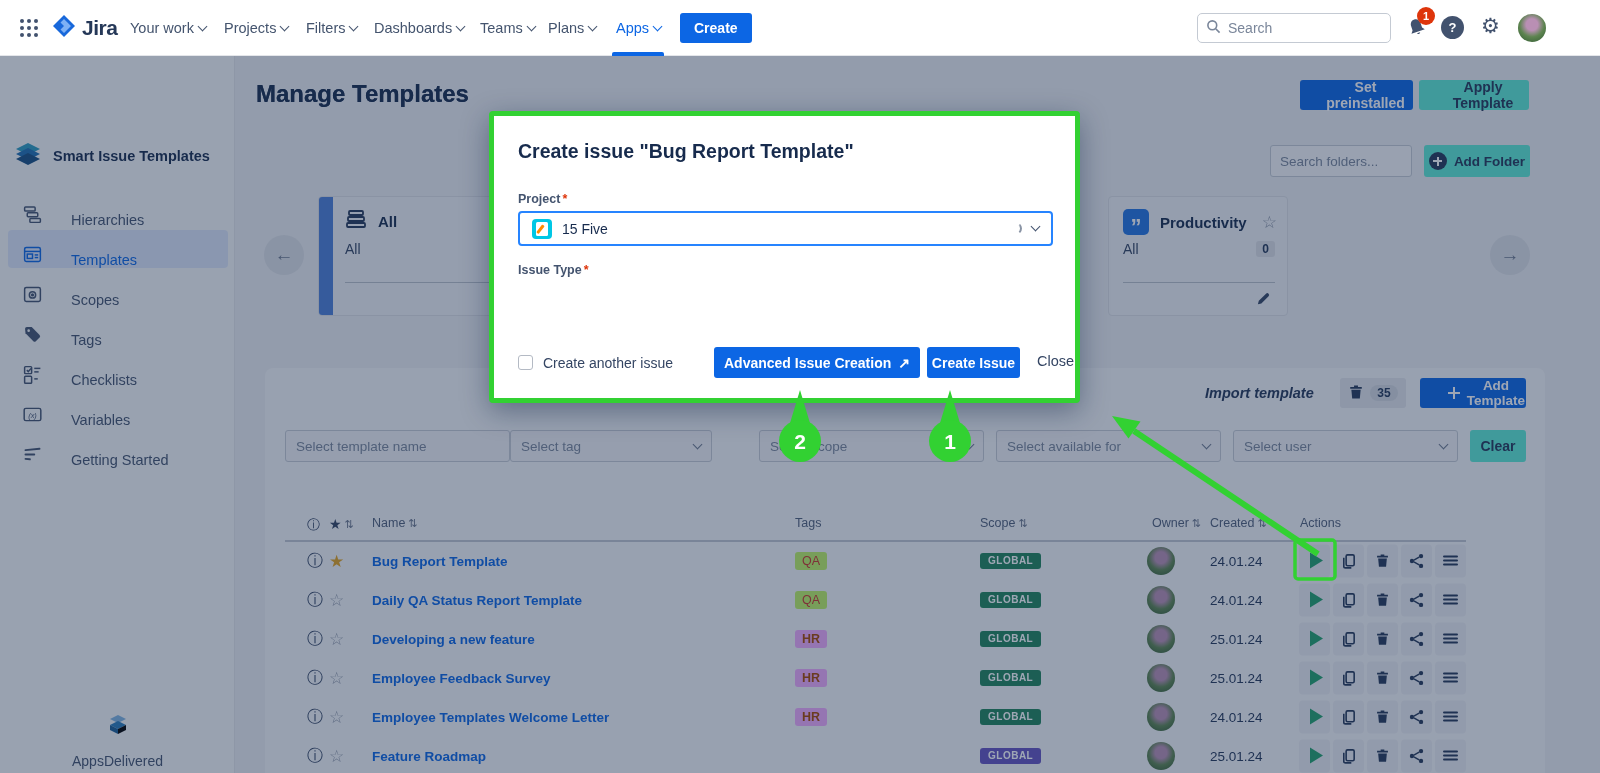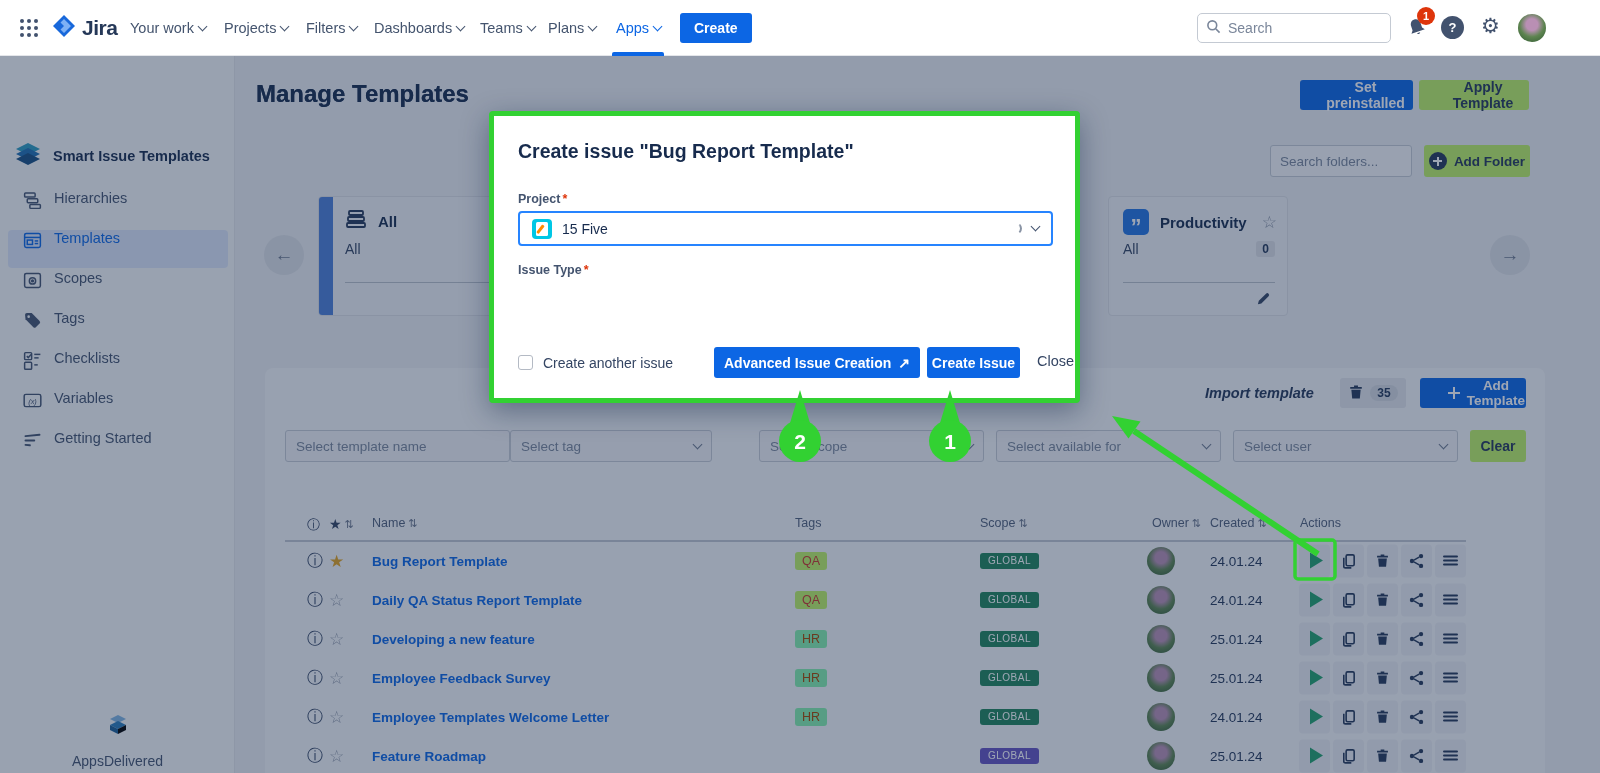--- a/index.html
+++ b/index.html
@@ -32,34 +32,34 @@
     color:#fff; font-size:13px; font-weight:700; display:flex; align-items:center; justify-content:center; cursor:pointer; }
   .gear { position:absolute; left:1481px; top:14px; font-size:21px; color:#42526e; cursor:pointer; }
   .avatar { width:28px; height:28px; border-radius:50%;
     background:radial-gradient(circle at 50% 38%, #b98fb4 0 26%, #5d8450 55%, #2f5731 100%); }
   .nav-avatar { position:absolute; left:1518px; top:14px; cursor:pointer; }
 
   
   .sidebar { position:absolute; left:0; top:56px; width:235px; height:717px; background:#f7f8f9; border-right:1px solid #e3e5e9; }
   .app-head { position:absolute; left:12px; top:84px; display:flex; align-items:center; gap:9px; }
   .app-head .t { font-size:14.5px; font-weight:700; color:#172b4d; }
-  .side-item { position:absolute; left:8px; width:220px; height:38px; border-radius:4px; display:flex; align-items:flex-start;
-    gap:11px; padding-left:14px; font-size:14.5px; color:#44546e; cursor:pointer; }
+  .side-item { position:absolute; left:8px; width:220px; height:38px; border-radius:4px; display:flex; align-items:flex-end;
+    gap:28px; padding-left:14px; font-size:14.5px; color:#44546e; cursor:pointer; }
   .side-item svg { flex:none; }
   .side-item.active { background:#dde6f8; color:#0c66e4; }
   .side-foot { position:absolute; left:0; top:655px; width:235px; text-align:center; }
   .side-foot .brand { font-size:14px; color:#44546e; margin-top:8px; }
 
   
   .main { position:absolute; left:235px; top:56px; width:1365px; height:717px; background:#eceef1; }
   .page-title { position:absolute; left:256px; top:80px; font-size:24px; font-weight:700; color:#172b4d; z-index:1; }
   .btn { border:none; border-radius:3px; font-size:14px; font-weight:700; cursor:pointer;
     display:flex; align-items:center; justify-content:center; }
   .btn-blue { background:#0c66e4; color:#fff; }
-  .btn-grey { background:#bef264; color:#253858; }
+  .btn-grey { background:#5eead4; color:#253858; }
   .hdr-btn { position:absolute; top:80px; height:30px; z-index:1;padding-left:18px; }
   .folder-search { position:absolute; left:1270px; top:145px; width:142px; height:32px; border:1.5px solid #c4cad3;
     border-radius:3px; background:#f6f7f9; display:flex; align-items:center; padding:0 9px; z-index:1; }
   .folder-search input { border:none; outline:none; background:transparent; font-size:13.5px; width:118px; color:#44546e; }
   .folder-search input::placeholder { color:#7a869a; }
   .add-folder { position:absolute; left:1424px; top:145px; width:106px; height:32px; gap:7px; z-index:1; }
   .plus-circle { width:18px; height:18px; border-radius:50%; background:#253858; position:relative; flex:none; }
   .plus-circle:before, .plus-circle:after { content:""; position:absolute; background:#fff; }
   .plus-circle:before { left:4.5px; top:8px; width:9px; height:2px; }
   .plus-circle:after { left:8px; top:4.5px; width:2px; height:9px; }
@@ -105,22 +105,22 @@
   .sort { font-size:11px; color:#6b778c; }
   .trow { position:absolute; left:285px; width:1240px; height:39px; z-index:2; }
   .cell { position:absolute; top:50%; transform:translateY(-50%); display:flex; align-items:center; }
   .info-glyph { font-size:16px; color:#344563; }
   .star-g { font-size:17px; }
   .star-on { color:#e2a320; }
   .star-off { color:#97a0af; }
   .tname { font-size:13.5px; font-weight:700; color:#0c66e4; cursor:pointer; }
   .tag { font-size:12.5px; border-radius:3px; padding:2px 7px; }
   .tag.qa { background:#bef264; color:#c9372c; }
-  .tag.hr { background:#86efac; color:#a54800; }
-  .scope-badge { font-size:10px; font-weight:400; letter-spacing:.5px; color:#fff; border-radius:3px; padding:2.5px 8px; }
+  .tag.hr { background:#f0abfc; color:#a54800;font-weight:bold; }
+  .scope-badge { font-size:10px; font-weight:700; letter-spacing:.5px; color:#fff; border-radius:3px; padding:2.5px 8px; }
   .scope-green { background:#1f845a; }
   .scope-purple { background:#6554c0; }
   .row-avatar { position:relative; }
   .tdate { font-size:13.5px; color:#253858; }
   .action-btn { position:absolute; top:50%; transform:translateY(-50%); width:31px; height:33px; background:#ebedf1;
     border-radius:4px; display:flex; align-items:center; justify-content:center; cursor:pointer; }
   .play-tri { width:0; height:0; border-left:13px solid #22a06b; border-top:8px solid transparent; border-bottom:8px solid transparent; margin-left:3px; }
   .ham { width:15px; height:11px; display:flex; flex-direction:column; justify-content:space-between; }
   .ham span { height:2.4px; background:#253858; border-radius:1px; }
 

